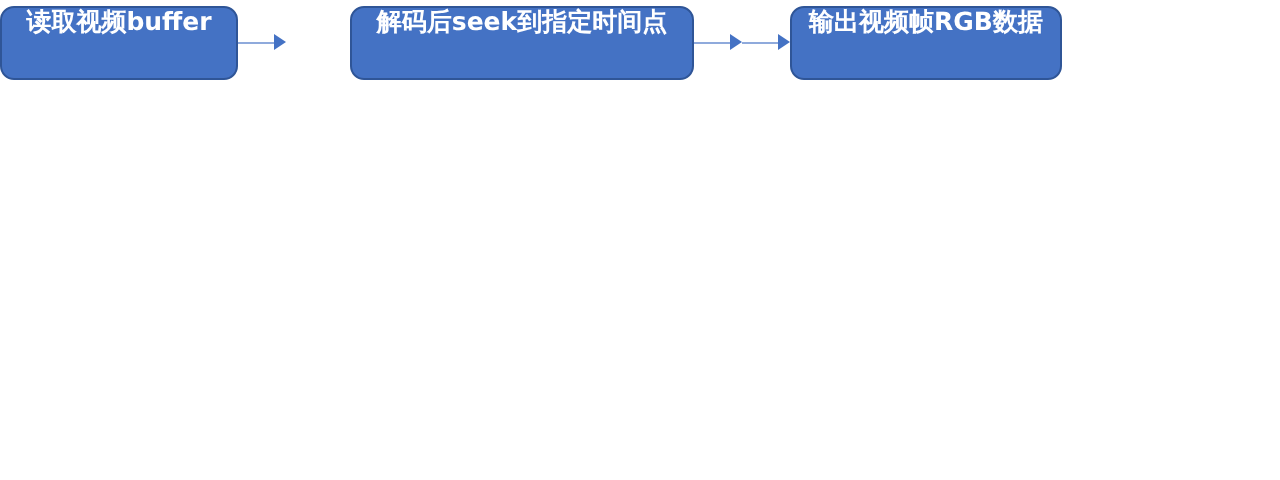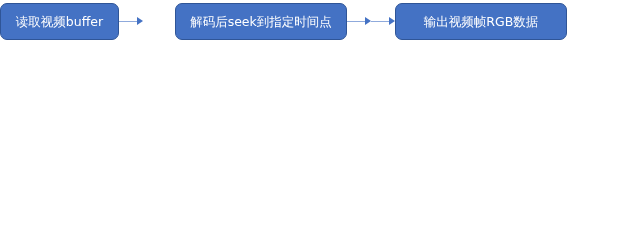--- a/index.html
+++ b/index.html
@@ -28,24 +28,24 @@
     align-items: center;
     justify-content: flex-start;
   }
   .flow-node {
     box-sizing: border-box;
     height: 37px;
     background: #4472c4;
     border: 1px solid #2f5597;
     border-radius: 7px;
     display: flex;
-    align-items: center;
     justify-content: center;
     flex: none;
     overflow: hidden;
+    font-weight: bold;
   }
   .flow-node-label {
     color: #ffffff;
     font-size: 12.5px;
     line-height: 13px;
     letter-spacing: 0px;
     white-space: nowrap;
     text-align: center;
     padding: 0 6px;
   }
@@ -70,21 +70,21 @@
     width: 0;
     height: 0;
     border-top: 4px solid transparent;
     border-bottom: 4px solid transparent;
     border-left: 6px solid #4472c4;
   }
   
   .n0 { width: 119px; margin-left: 0px; }
   .n1 { width: 172px; margin-left: 32px; }
   .n2 { width: 119px; }
-  .n3 { width: 172px; }
+  .n3 { width: 136px; }
 </style>
 </head>
 <body>
 
 <div id="flowchart-canvas">
   <div class="flow-row">
 
     <div class="flow-node n0">
       <span class="flow-node-label">读取视频buffer</span>
     </div>

